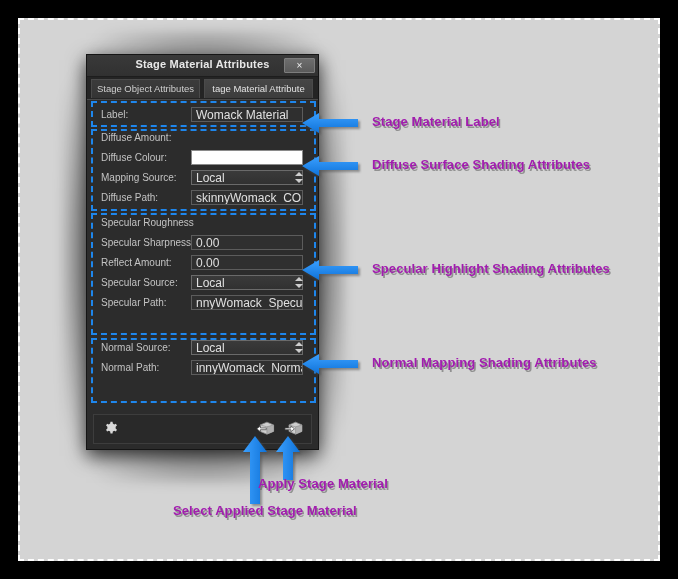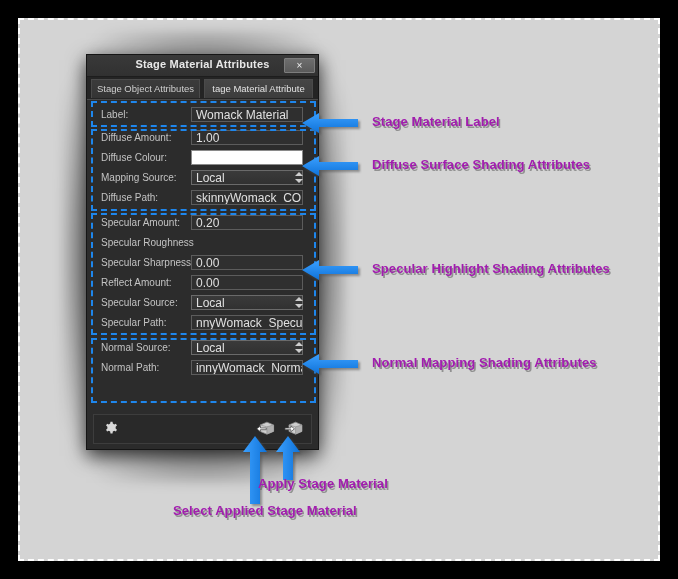--- a/index.html
+++ b/index.html
@@ -274,45 +274,40 @@
               <span class="fld">Womack Material</span>
             </div>
           </div>
         </div>
         <div class="dash" style="left:4px; top:1px; width:225px; height:26px;"></div>
 
         <div class="group" style="top:27px;">
           <div class="rows">
             <div class="row">
               <span class="lbl">Diffuse Amount:</span>
-              <span class="fld">1.00</span>
             </div>
             <div class="row">
               <span class="lbl">Diffuse Colour:</span>
               <span class="fld swatch"></span>
             </div>
             <div class="row">
               <span class="lbl">Mapping Source:</span>
               <span class="fld combo">Local</span>
               <span class="spin"></span>
             </div>
             <div class="row">
               <span class="lbl">Diffuse Path:</span>
               <span class="fld">skinnyWomack_COL.dds</span>
             </div>
           </div>
         </div>
         <div class="dash" style="left:4px; top:29px; width:225px; height:82px;"></div>
 
         <div class="group" style="top:112px;">
           <div class="rows">
-            <div class="row">
-              <span class="lbl">Specular Amount:</span>
-              <span class="fld">0.20</span>
-            </div>
             <div class="row">
               <span class="lbl">Specular Roughness</span>
             </div>
             <div class="row">
               <span class="lbl">Specular Sharpness:</span>
               <span class="fld">0.00</span>
             </div>
             <div class="row">
               <span class="lbl">Reflect Amount:</span>
               <span class="fld">0.00</span>

